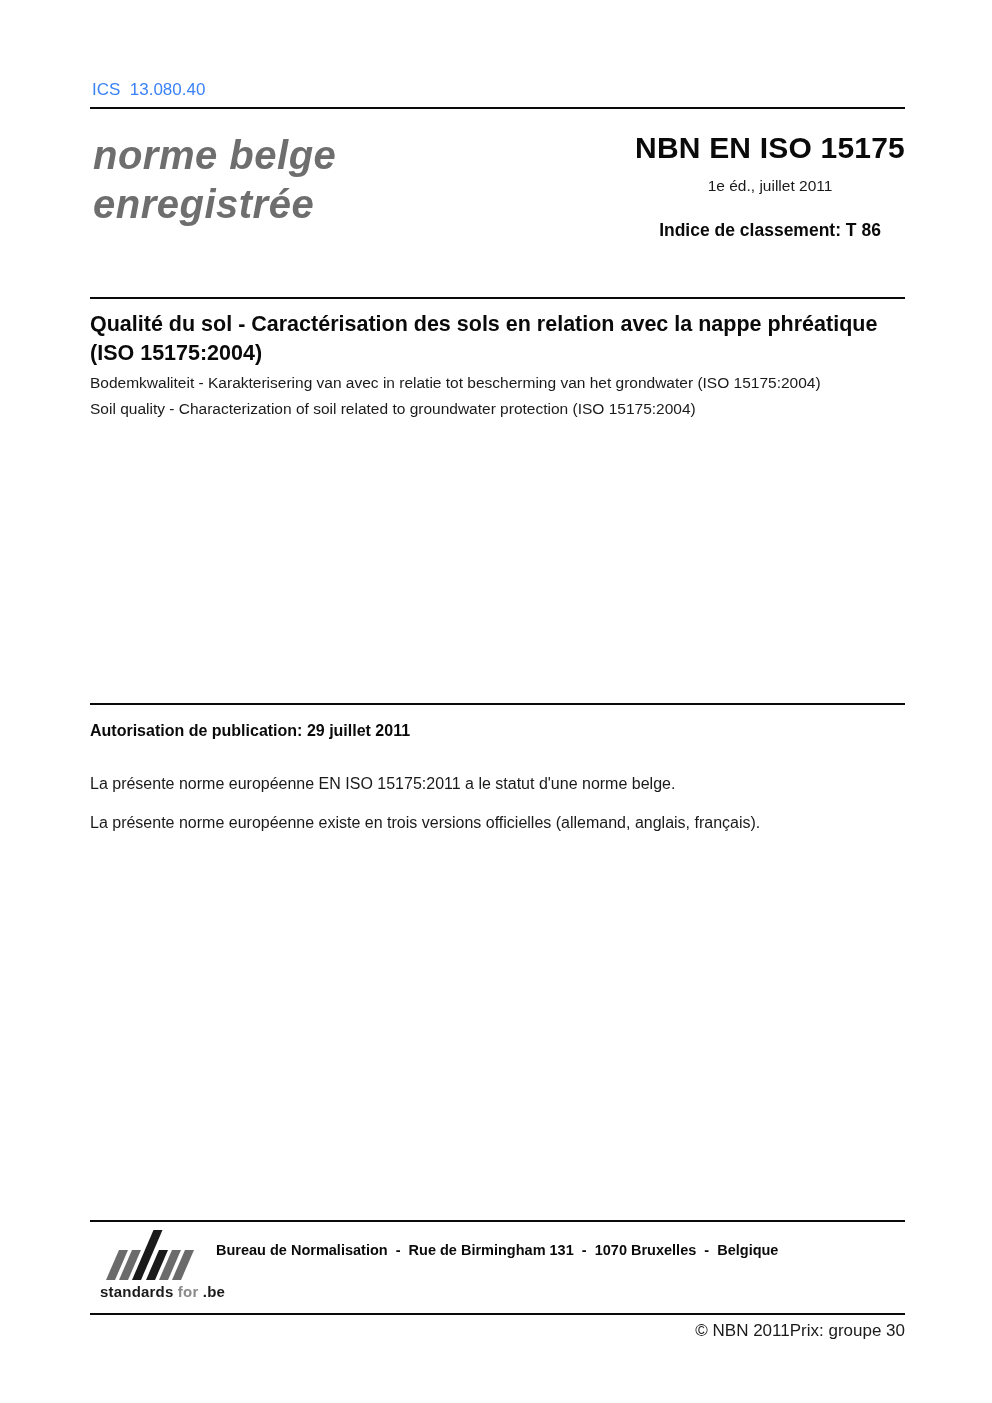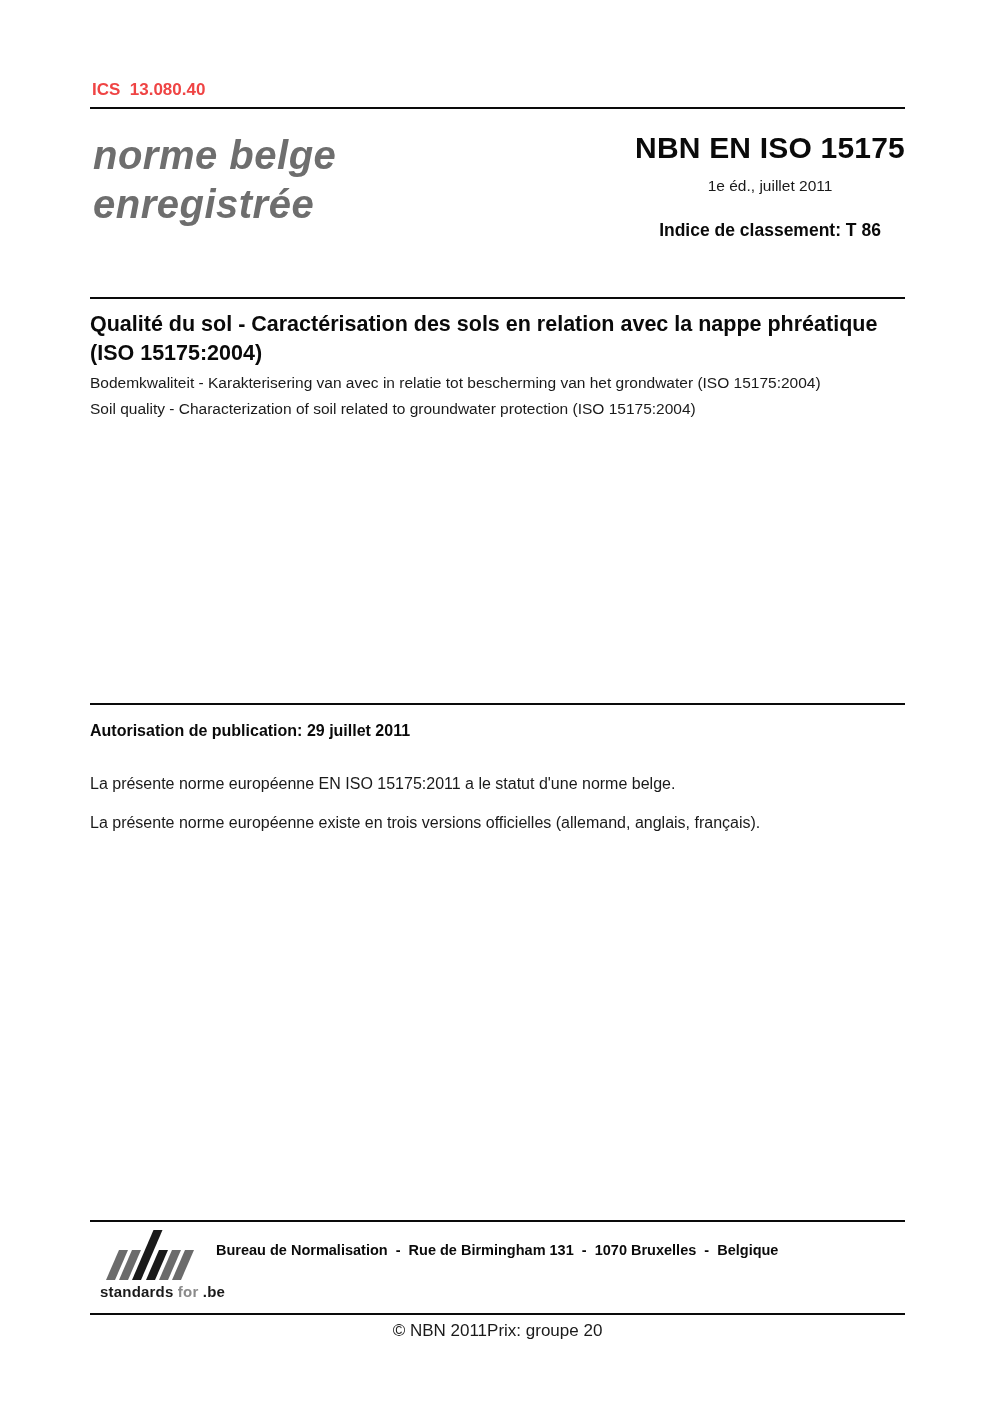--- a/index.html
+++ b/index.html
@@ -23,22 +23,21 @@
   .rule {
     position: absolute;
     left: 90px;
     width: 815px;
     border-top: 2px solid #0a0a0a;
     height: 0;
   }
   .ics {
     top: 80px; left: 92px;
     font-size: 17px;
-    color: #ef4444;
-    font-weight: bold;
+    color: #3b82f6;
   }
   .status-title {
     top: 131px; left: 93px;
     font-size: 40px;
     font-weight: bold;
     font-style: italic;
     color: #6e6e6e;
     line-height: 49px;
     letter-spacing: 0.5px;
   }
@@ -104,21 +103,21 @@
   .contact-block {
     top: 1239px; left: 216px; width: 740px;
     font-size: 14px;
     color: #1a1a1a;
     line-height: 23px;
   }
   .contact-block .bold-line { font-weight: bold; font-size: 14.5px; color: #0a0a0a; }
   .bottom-row {
     top: 1321px; left: 90px; width: 815px;
     display: flex;
-    justify-content: center;
+    justify-content: flex-end;
     font-size: 17px;
     color: #1a1a1a;
   }
   .hr-1 { top: 107px; }
   .hr-2 { top: 297px; }
   .hr-3 { top: 703px; }
   .hr-4 { top: 1220px; }
   .hr-5 { top: 1313px; }
 </style>
 </head>
@@ -170,16 +169,16 @@
   </div>
 
   <div class="abs contact-block">
     <div class="bold-line keep-spaces">Bureau de Normalisation  -  Rue de Birmingham 131  -  1070 Bruxelles  -  Belgique</div>
   </div>
 
   <div class="rule hr-5"></div>
 
   <div class="abs bottom-row">
     <div>© NBN 2011</div>
-    <div>Prix: groupe 20</div>
+    <div>Prix: groupe 30</div>
   </div>
 
 </div>
 
 </body></html>

